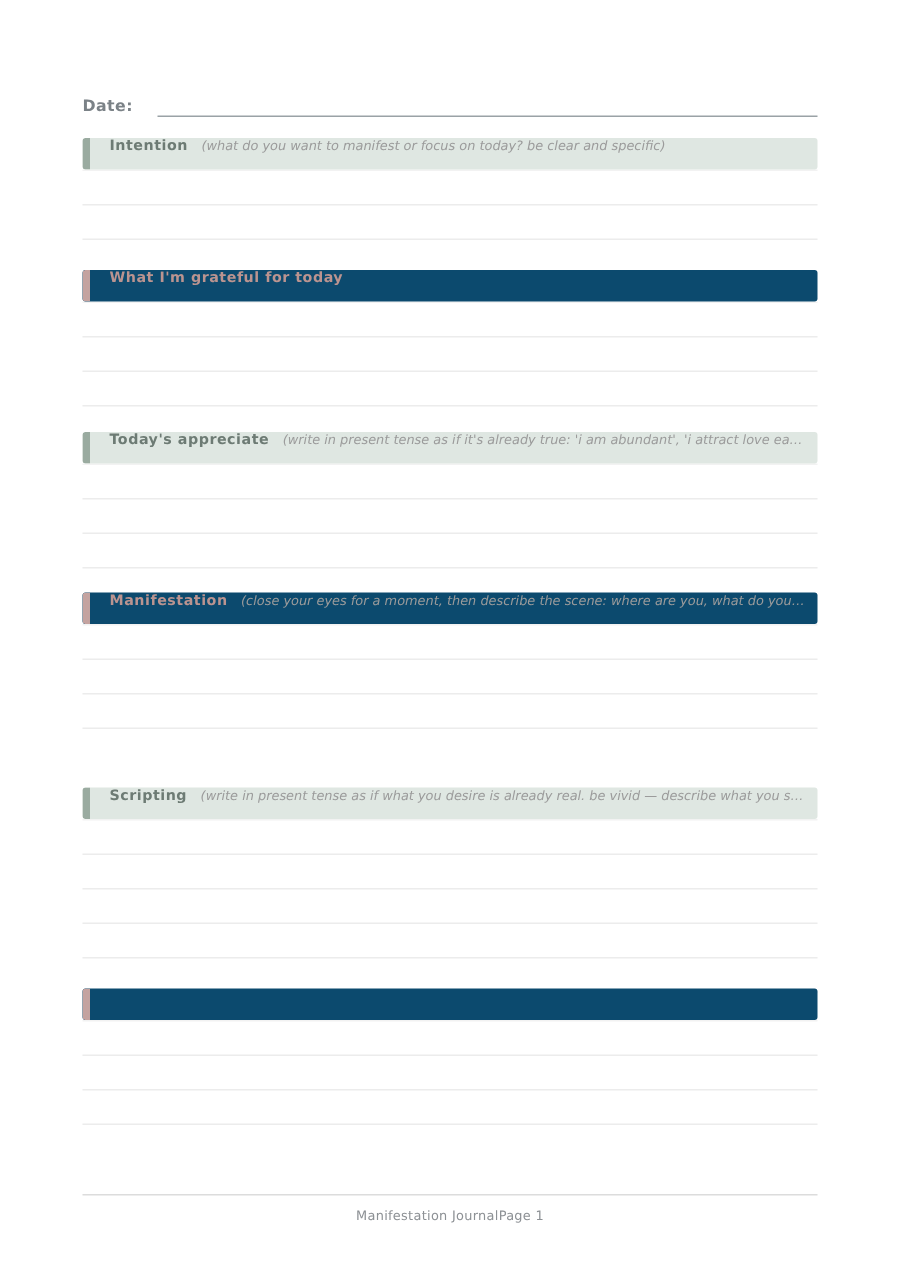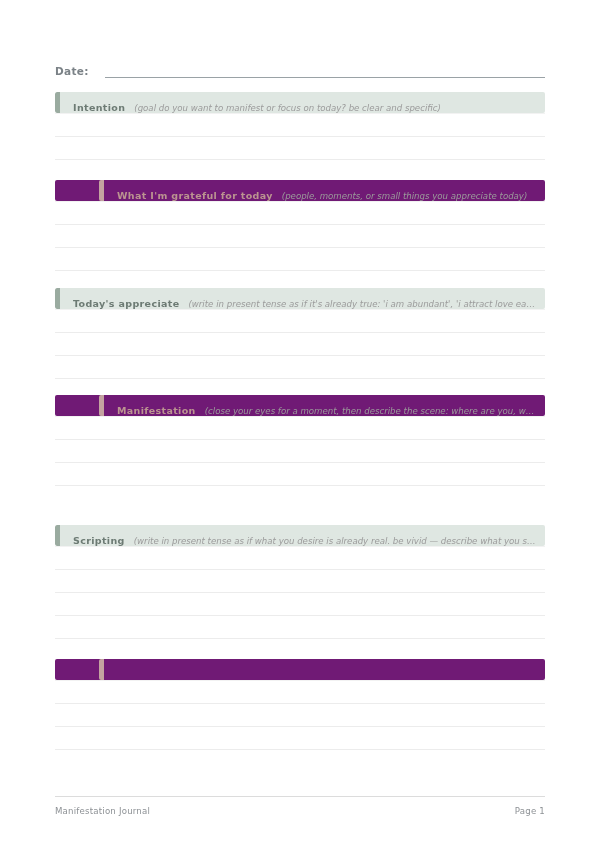--- a/index.html
+++ b/index.html
@@ -51,21 +51,21 @@
   
   .section {
     position: absolute;
     left: 55px;
     right: 55px;
   }
 
   .band {
     position: relative;
     display: flex;
-    align-items: flex-end;
+    align-items: flex-start;
     height: 21px;
     border-radius: 2px;
     overflow: hidden;
     white-space: nowrap;
   }
   .accent {
     width: 5px;
     align-self: stretch;
     flex: 0 0 5px;
     border-radius: 2px 0 0 2px;
@@ -96,21 +96,21 @@
     white-space: nowrap;
     min-width: 0;
   }
 
   
   .green .band { background: #dfe7e2; }
   .green .accent { background: #9aaba0; }
   .green .sec-title { color: #6d7b74; }
 
   
-  .rose .band { background: #701a75; padding-left: 44px; }
+  .rose .band { background: #0c4a6e; }
   .rose .accent { background: #c4a3a0; }
   .rose .sec-title { color: #bb9490; }
 
   
   .lines {
     margin-top: 0;
   }
   .wline {
     height: 22px;
     border-bottom: 1px solid #ececec;
@@ -121,21 +121,21 @@
 
   
   .footer {
     position: absolute;
     left: 55px;
     right: 55px;
     top: 796px;
     border-top: 1px solid #dcdcdc;
     padding-top: 9px;
     display: flex;
-    justify-content: space-between;
+    justify-content: center;
     align-items: baseline;
   }
   .footer-left, .footer-right {
     font-size: 8.6px;
     color: #8d9195;
     letter-spacing: 0.2px;
   }
 </style>
 </head>
 <body>
@@ -146,34 +146,33 @@
     <span class="date-label">Date:</span>
     <span class="date-rule"></span>
   </div>
 
   <div id="sections-host">
       <div class="section green" style="top: 92px;">
         <div class="band">
           <span class="accent"></span>
           <div class="band-inner">
             <span class="sec-title">Intention</span>
-            <span class="sec-hint">(goal do you want to manifest or focus on today? be clear and specific)</span>
+            <span class="sec-hint">(what do you want to manifest or focus on today? be clear and specific)</span>
           </div>
         </div>
         <div class="lines">
           <div class="wline"></div>
           <div class="wline"></div>
         </div>
       </div>
       <div class="section rose" style="top: 180px;">
         <div class="band">
           <span class="accent"></span>
           <div class="band-inner">
             <span class="sec-title">What I'm grateful for today</span>
-            <span class="sec-hint">(people, moments, or small things you appreciate today)</span>
           </div>
         </div>
         <div class="lines">
           <div class="wline"></div>
           <div class="wline"></div>
           <div class="wline"></div>
         </div>
       </div>
       <div class="section green" style="top: 288px;">
         <div class="band">

